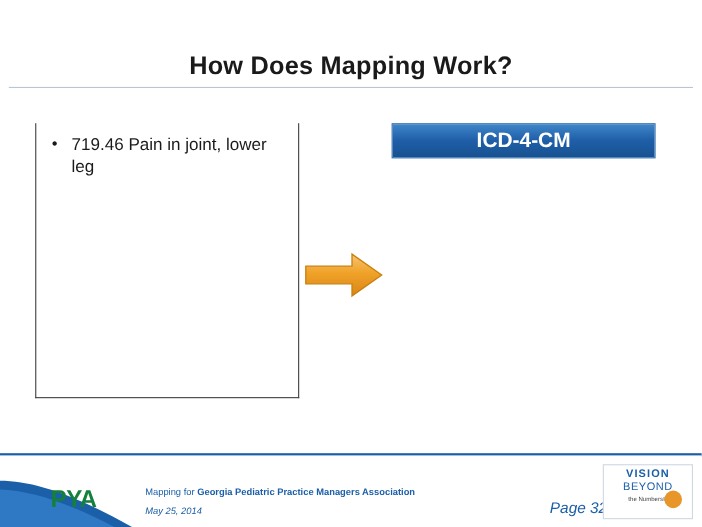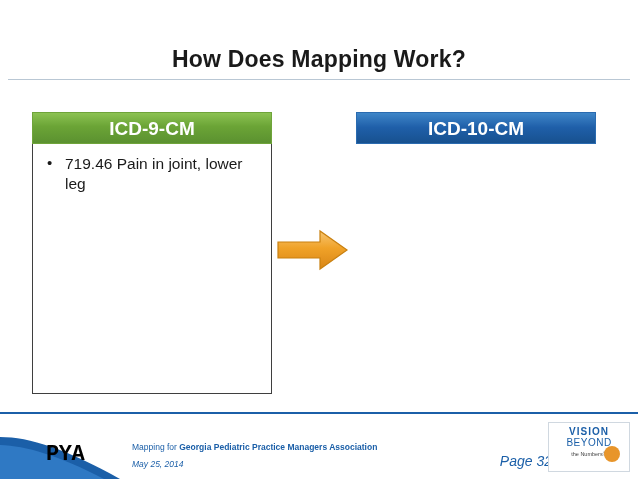--- a/index.html
+++ b/index.html
@@ -132,23 +132,22 @@
     bottom: 0;
     width: 120px;
     height: 64px;
   }
   .pya-logo {
     position: absolute;
     left: 46px;
     bottom: 12px;
     font-size: 22px;
     font-weight: bold;
-    color: #000000;
+    color: #15803d;
     letter-spacing: -0.5px;
-    font-family: Liberation Mono, monospace;
   }
   .footer-text {
     position: absolute;
     left: 132px;
     bottom: 26px;
     font-size: 8.5px;
     color: #1b5fa8;
     line-height: 1.35;
   }
   .footer-text .bold { font-weight: bold; text-align: center; }
@@ -211,30 +210,29 @@
 </style>
 </head>
 <body>
 
 <div class="slide">
 
   <div class="title">How Does Mapping Work?</div>
   <div class="title-rule"></div>
 
   <div class="col col-left">
-    <div class="col-header hdr-green">ICD-9-CM</div>
     <div class="col-body">
       <ul class="bullets">
         <li>719.46 Pain in joint, lower leg</li>
       </ul>
     </div>
   </div>
 
   <div class="col col-right">
-    <div class="col-header hdr-blue">ICD-10-CM</div>
+    <div class="col-header hdr-blue">ICD-4-CM</div>
   </div>
 
   <div class="arrow">
     <svg width="74" height="44" viewBox="0 0 74 44" xmlns="http://www.w3.org/2000/svg">
       <defs>
         <linearGradient id="arrGrad" x1="0" y1="0" x2="0" y2="1">
           <stop offset="0%" stop-color="#f7c571"></stop>
           <stop offset="45%" stop-color="#f0a228"></stop>
           <stop offset="100%" stop-color="#d98617"></stop>
         </linearGradient>

